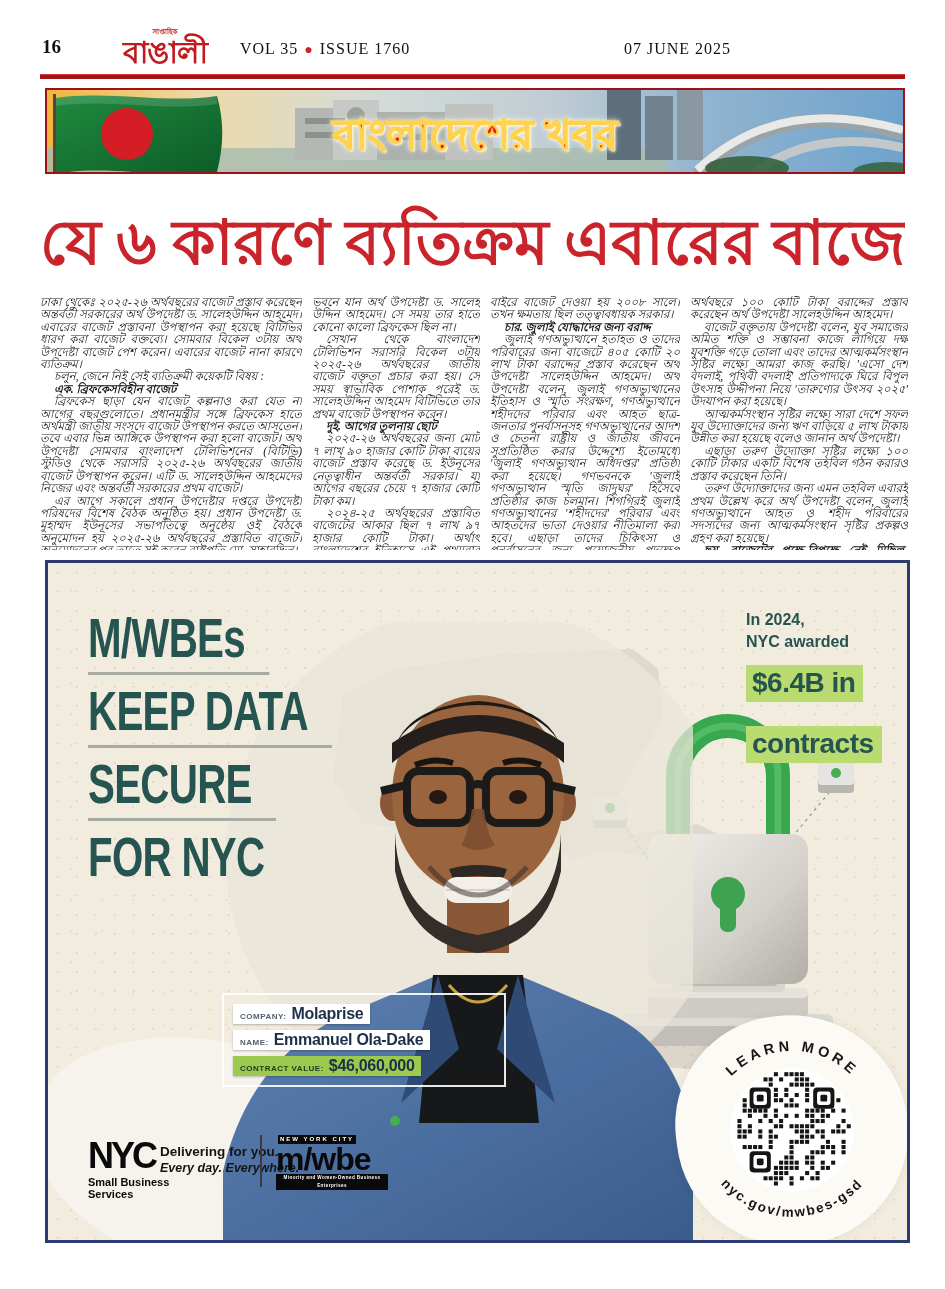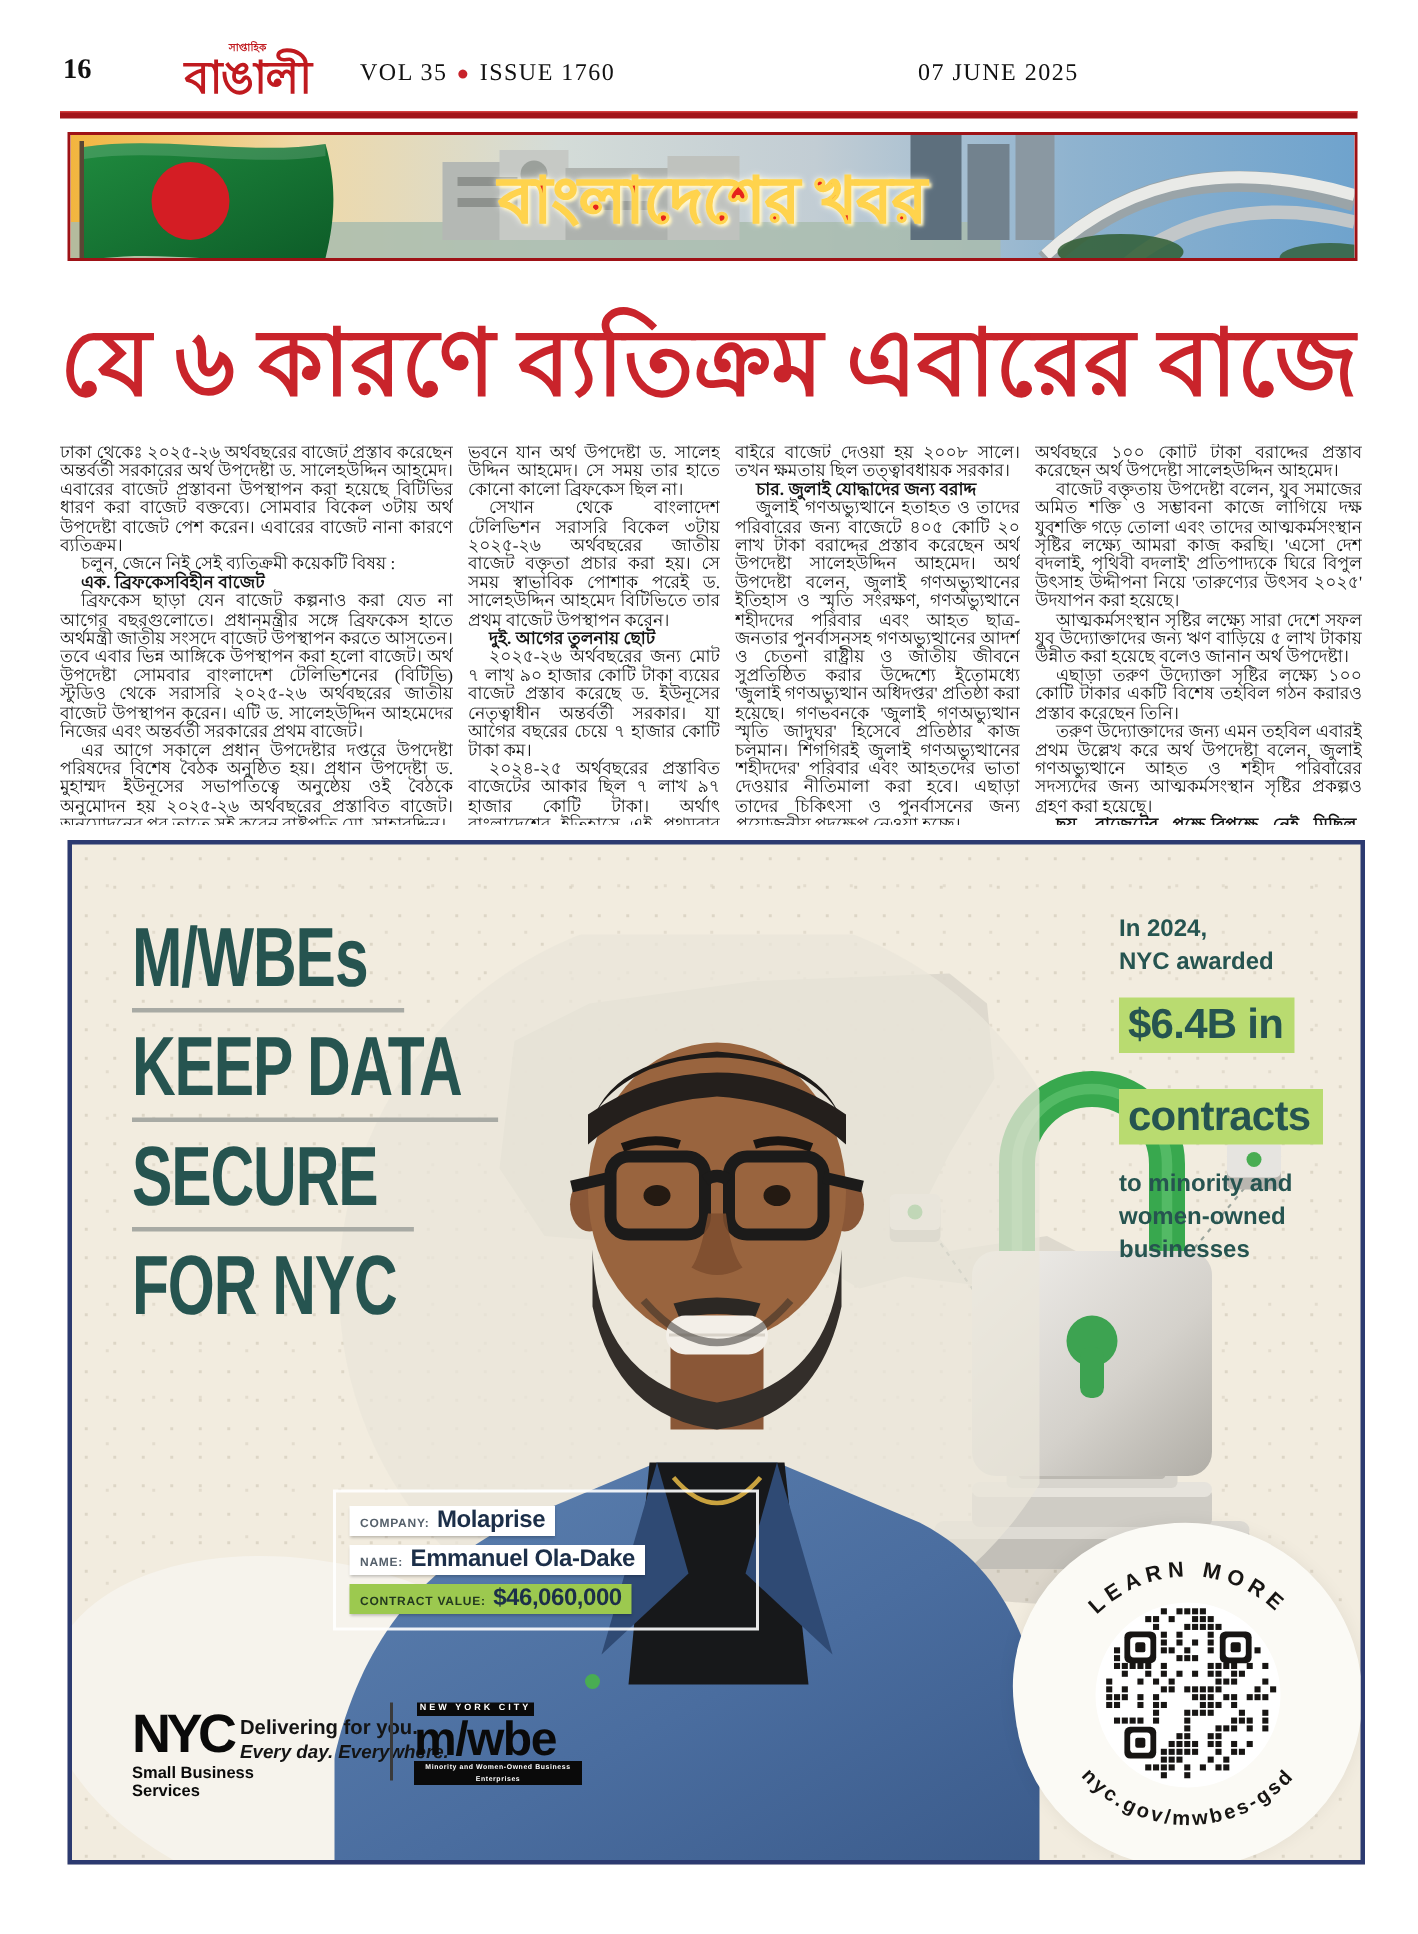--- a/index.html
+++ b/index.html
@@ -8,38 +8,38 @@
   
   .mast{position:absolute;left:40px;top:30px;width:865px;height:44px;}
   .pagenum{position:absolute;left:2px;top:6px;font:bold 19px "Liberation Serif",serif;}
   .paperlogo{position:absolute;left:70px;top:-2px;width:110px;text-align:center;color:#c01a1f;}
   .paperlogo .tiny{display:block;font-size:7px;font-weight:bold;line-height:8px;color:#c01a1f;}
   .paperlogo .big{display:block;font-size:30px;font-weight:bold;line-height:34px;letter-spacing:-1px;}
   .volissue{position:absolute;left:200px;top:10px;font:16px "Liberation Serif",serif;letter-spacing:1px;}
   .volissue .dot{color:#c8232b;font-size:14px;padding:0 6px;}
   .mastname{position:absolute;left:0;right:0;top:2px;text-align:center;
             font:bold 26px "Liberation Serif",serif;letter-spacing:1px;}
-  .mastdate{position:absolute;left:572px;top:10px;font:16px "Liberation Serif",serif;letter-spacing:1px;text-align:center;}
+  .mastdate{position:absolute;left:584px;top:10px;font:16px "Liberation Serif",serif;letter-spacing:1px;text-align:center;}
   .redrule{position:absolute;left:40px;top:74px;width:865px;height:4px;background:#a31419;border-top:1px solid #d43c3c;}
   
   .banner{position:absolute;left:45px;top:88px;width:860px;height:86px;border:2px solid #9e1216;box-sizing:border-box;overflow:hidden;}
   .banner svg{display:block;}
   .banner-title{position:absolute;left:0;right:0;top:22px;text-align:center;
       font:bold 42px/46px "Liberation Serif",serif;color:#e6231c;
       -webkit-text-stroke:1px #ffd34d;
       text-shadow:0 0 3px #fff4c0,0 0 6px #ffffff,2px 2px 2px #fff0b0;}
   
   .headline{position:absolute;left:40px;top:198px;width:865px;height:92px;overflow:hidden;
       text-align:center;font:bold 62px/90px "Liberation Serif",serif;color:#c9242b;white-space:nowrap;}
   
   .cols{position:absolute;left:40px;top:296px;width:868px;height:254px;display:flex;gap:10px;}
   .col{height:254px;overflow:hidden;text-align:justify;
        font:11.5px/12.4px "Liberation Serif",serif;color:#151515;}
   .col.c0{width:262px}.col.c1{width:168px}.col.c2{width:190px}.col.c3{width:218px}
-  .col p{margin:0;text-indent:14px;}
+  .col p{margin:0;text-indent:14px;font-style:italic;}
   .col p.noindent{text-indent:0;}
   .col p.bold{font-weight:bold;}
   
   .ad{position:absolute;left:45px;top:560px;width:865px;height:683px;box-sizing:border-box;
       border:3px solid #2c3a70;background:#f2ecdf;overflow:hidden;font-family:"Liberation Sans",sans-serif;
       background-image:radial-gradient(#ddd6c6 1px,transparent 1px),radial-gradient(#e3dccd 1px,transparent 1px);
       background-size:19px 19px,31px 31px;background-position:0 0,8px 12px;}
   .shirt-blob{position:absolute;left:-20px;top:480px;width:380px;height:230px;background:#f6f3ec;
       border-radius:50%;transform:rotate(14deg);}
   .ad-headline{position:absolute;left:40px;top:46px;}
@@ -310,25 +310,20 @@
       <span class="ad-line">KEEP DATA</span>
       <span class="ad-line">SECURE</span>
       <span class="ad-line last">FOR NYC</span>
     </div>
 
     <div class="callout">
       <div class="small">In 2024,</div>
       <div class="small">NYC awarded</div>
       <div><span class="hl">$6.4B in</span></div>
       <div><span class="hl">contracts</span></div>
-      <div class="outro">
-        <div>to minority and</div>
-        <div>women-owned</div>
-        <div>businesses</div>
-      </div>
     </div>
 
     <div class="card">
       <div class="row">
         <span class="lab">COMPANY:</span>
         <span class="val">Molaprise</span>
       </div>
       <div class="row">
         <span class="lab">NAME:</span>
         <span class="val">Emmanuel Ola-Dake</span>

